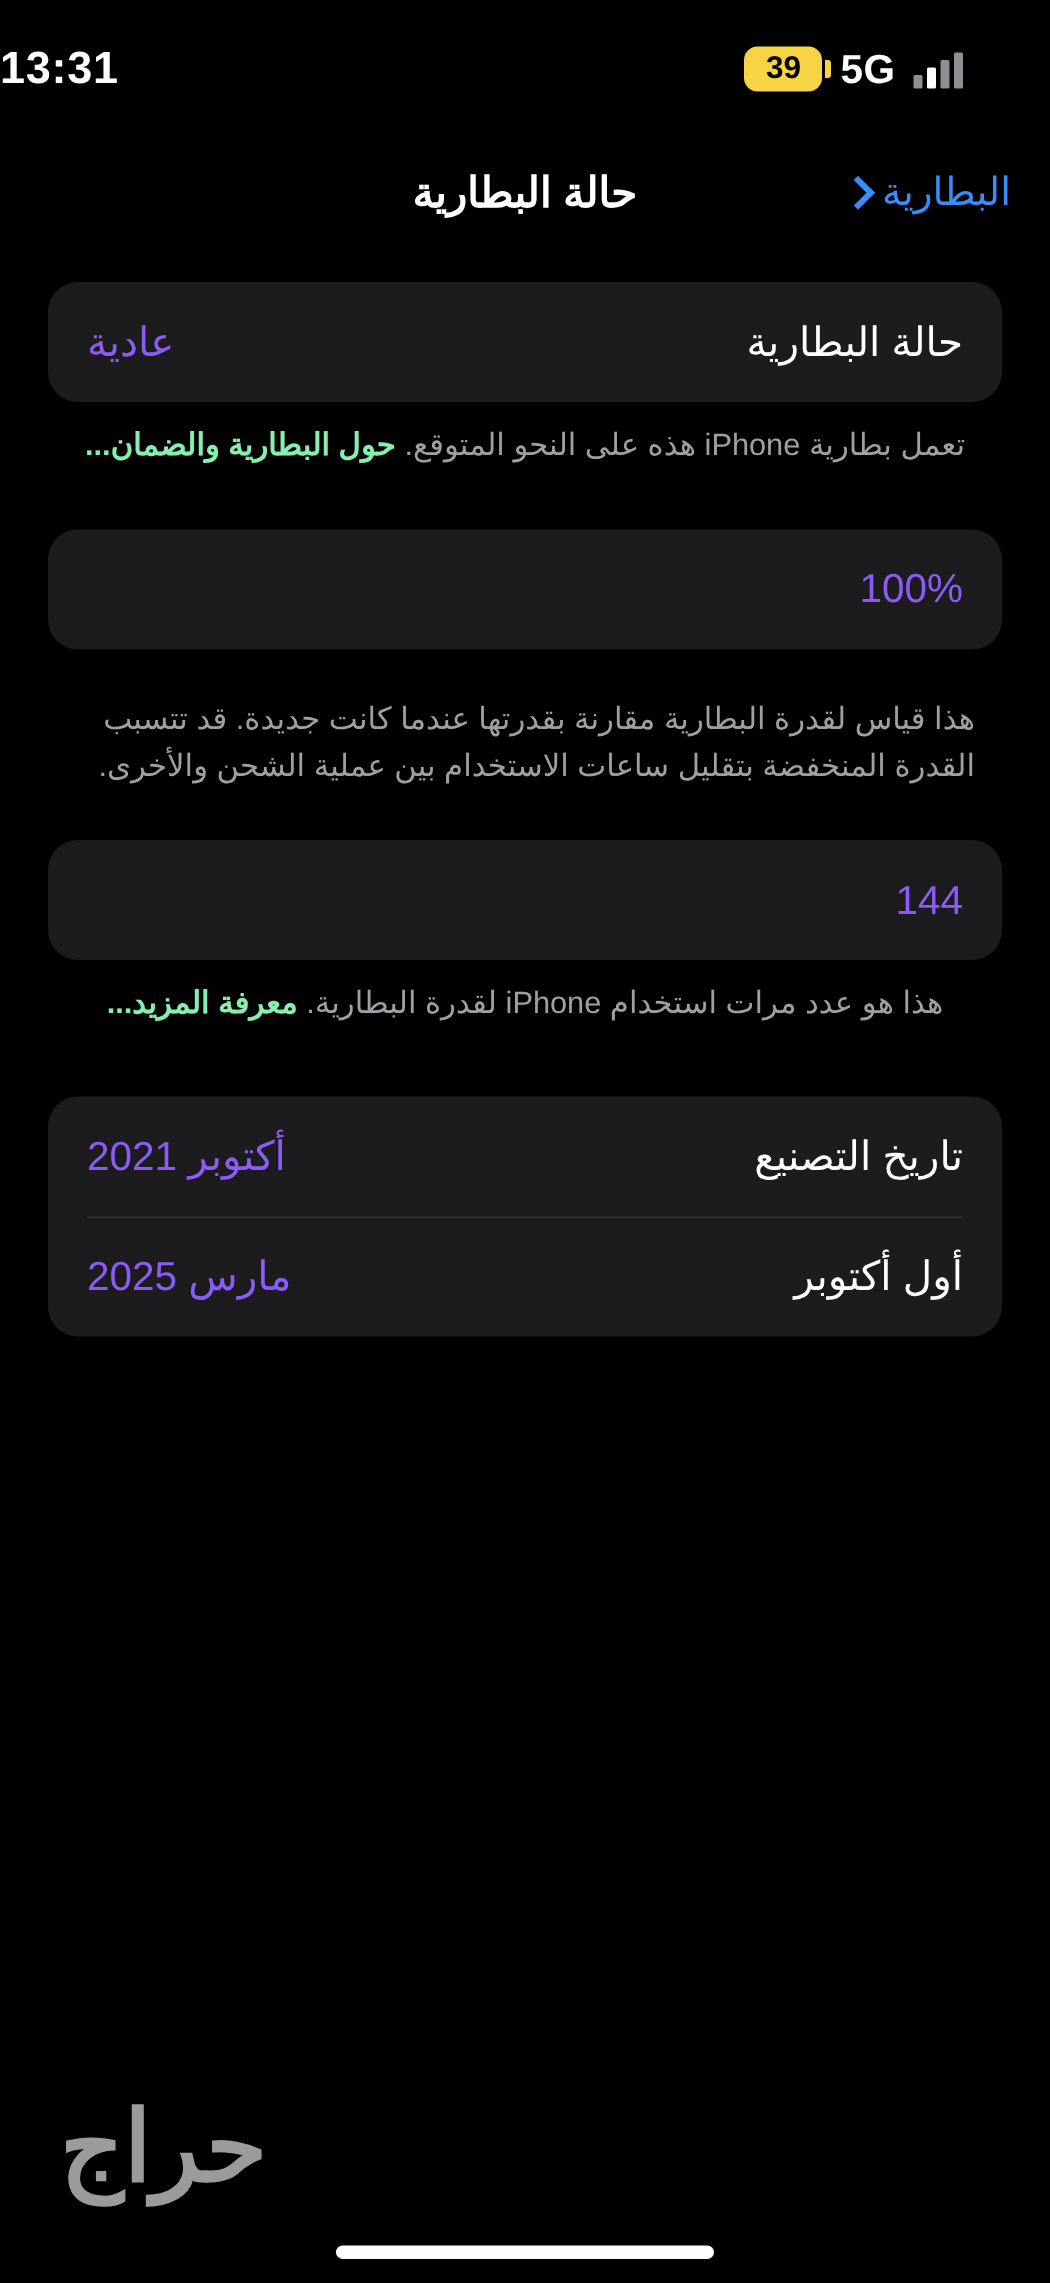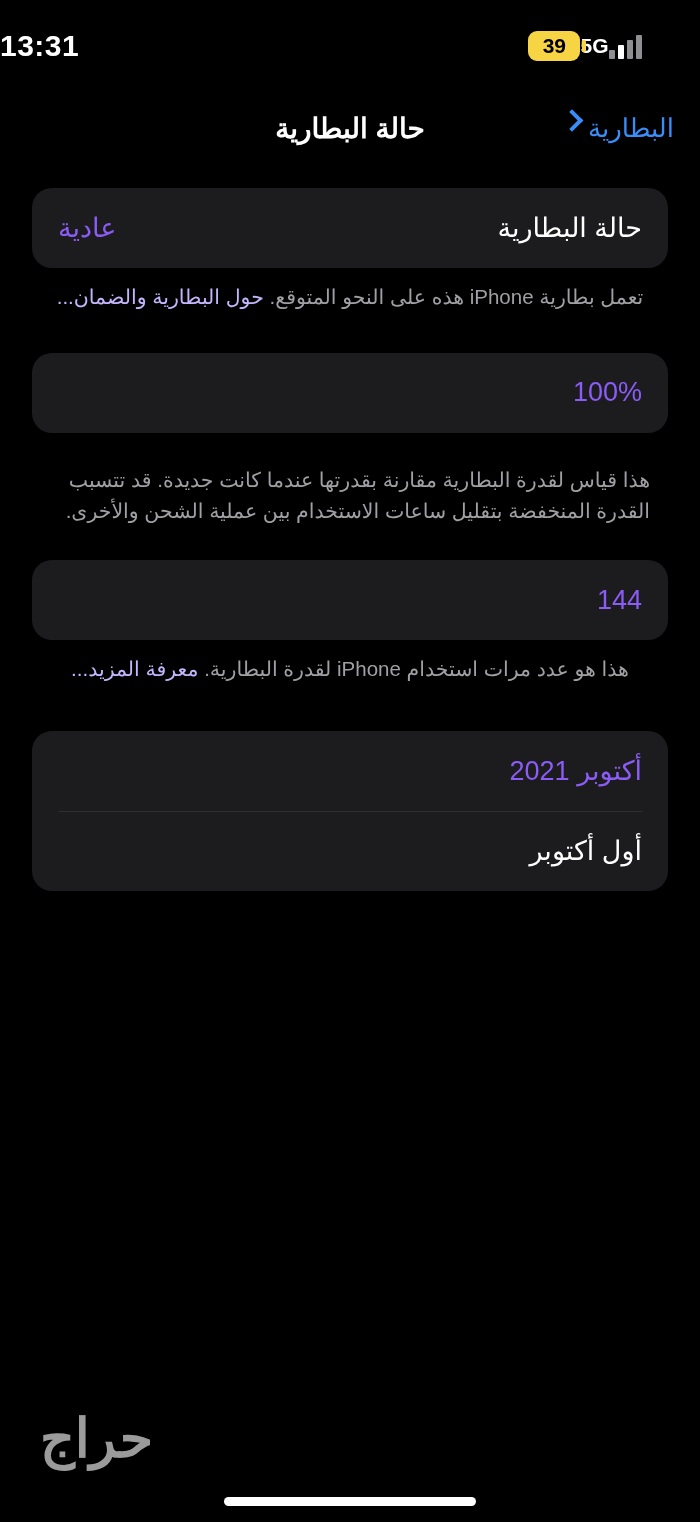--- a/index.html
+++ b/index.html
@@ -24,20 +24,21 @@
   .status-bar {
     height: 92px;
     display: flex;
     align-items: center;
     padding: 0 58px 0 40px;
     position: relative;
   }
   .status-left {
     display: flex;
     align-items: center;
+    gap: 12px;
     direction: ltr;
   }
   .battery-pill {
     display: flex;
     align-items: center;
     background: #f7d443;
     color: #000;
     border-radius: 9px;
     height: 30px;
     min-width: 52px;
@@ -51,21 +52,21 @@
     content: "";
     position: absolute;
     right: -6px;
     top: 9px;
     width: 4px;
     height: 12px;
     background: #f7d443;
     border-radius: 0 2px 2px 0;
   }
   .net-label {
-    font-size: 21px;
+    font-size: 27px;
     font-weight: 600;
     letter-spacing: .3px;
     color: #fff;
   }
   .signal {
     display: flex;
     align-items: flex-end;
     gap: 3px;
     height: 26px;
   }
@@ -102,21 +103,21 @@
     font-size: 28px;
     font-weight: 700;
     color: #fff;
   }
   .nav-back {
     position: absolute;
     right: 26px;
     top: 50%;
     transform: translateY(-50%);
     display: flex;
-    align-items: flex-start;
+    align-items: center;
     gap: 4px;
     color: #3b8cf7;
     font-size: 26px;
     cursor: pointer;
   }
   .nav-back .chev {
     display: inline-block;
     width: 16px;
     height: 16px;
     border-top: 4px solid #3b8cf7;
@@ -162,31 +163,31 @@
     color: #8b5cf6;
   }
   .footnote {
     font-size: 20.5px;
     line-height: 1.5;
     color: #a0a0a4;
     padding: 14px 14px 0 14px;
     text-align: center;
   }
   .footnote.justify-right { text-align: right; padding-right: 18px; padding-left: 18px; margin-top: 18px; }
-  .link { color: #c4b5fd; }
+  .link { color: #86efac; font-weight: bold; }
   .gap-lg { height: 40px; }
   .gap-md { height: 34px; }
   .gap-xl { height: 46px; }
 
   
   .watermark {
     position: absolute;
     bottom: 52px;
     left: 40px;
-    font-size: 54px;
+    font-size: 66px;
     font-weight: 700;
     color: #cfcfcf;
     opacity: .75;
     letter-spacing: -2px;
     direction: rtl;
   }
 
   
   .home-indicator {
     position: absolute;
@@ -257,24 +258,26 @@
       </div>
     </div>
     <div class="footnote">
       <span>هذا هو عدد مرات استخدام iPhone لقدرة البطارية. </span><span class="link">معرفة المزيد...</span>
     </div>
 
     <div class="gap-xl"></div>
 
     <div class="card">
       <div class="row">
+        <span class="row-label">تاريخ التصنيع</span>
         <span class="row-value">أكتوبر 2021</span>
       </div>
       <div class="row">
         <span class="row-label">أول أكتوبر</span>
+        <span class="row-value">مارس 2025</span>
       </div>
     </div>
 
   </div>
 
   <div class="watermark">حراج</div>
   <div class="home-indicator"></div>
 </div>
 
 </body></html>

